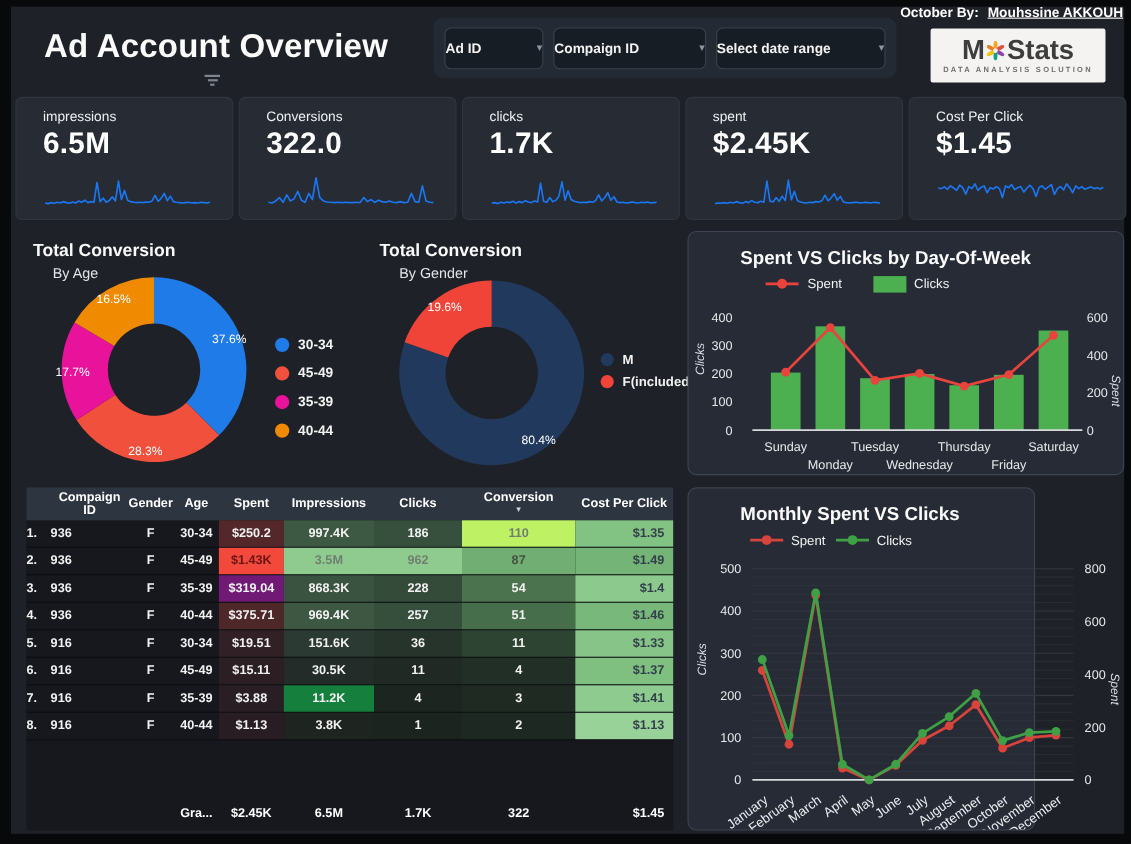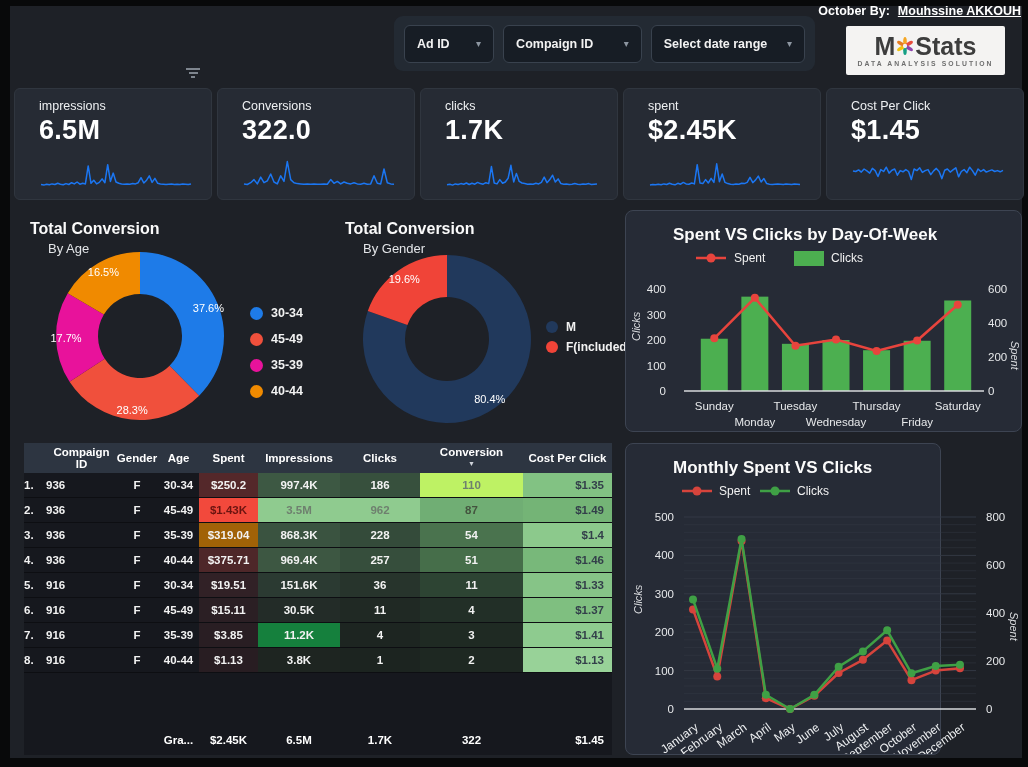--- a/index.html
+++ b/index.html
@@ -6,21 +6,21 @@
   body { background:#08090a; font-family:"Liberation Sans","DejaVu Sans",sans-serif; }
   .page { position:relative; width:1028px; height:767px; background:#08090a; overflow:hidden; }
   .canvas { position:absolute; left:10px; top:6px; width:1012px; height:752px; background:#1e2127; }
 
   .title { position:absolute; left:40px; top:26px; font-size:30px; font-weight:700; color:#fbfbfb; letter-spacing:.2px; }
   .filter-ic { position:absolute; left:185px; top:68px; width:16px; height:10px; }
   .filter-ic span { display:block; background:#7e858e; height:2px; margin:0 auto 2px auto; }
   .filter-ic span:nth-child(1){width:14px}.filter-ic span:nth-child(2){width:9px}.filter-ic span:nth-child(3){width:4px}
 
   .slicer-bar { position:absolute; left:394px; top:16px; width:421px; height:55px; background:#232a33; border-radius:9px; display:flex; align-items:center; gap:9px; padding:0 10px; }
-  .slicer { height:38px; background:#171d25; border:1px solid #39424e; border-radius:6px; color:#f2f2f2; font-size:12.5px; font-weight:700; display:flex; align-items:center; justify-content:space-between; padding:0 12px; cursor:pointer; }
+  .slicer { height:38px; background:#171d25; border:1px solid #39424e; border-radius:6px; color:#f2f2f2; font-size:12.5px; font-weight:700; display:flex; align-items:center; justify-content:space-between; padding:0 0; cursor:pointer; }
   .slicer .caret { color:#8d96a1; font-size:10px; margin-left:14px; }
 
   .created-by { position:absolute; right:7px; top:4px; color:#ffffff; font-size:12.5px; font-weight:700; }
   .created-by .name { text-decoration:underline; margin-left:8px; cursor:pointer; }
   .logo { position:absolute; left:846px; top:26px; width:159px; height:49px; background:#f4f3f2; border-radius:2px; display:flex; flex-direction:column; align-items:center; justify-content:center; }
   .logo .brand { font-size:25px; font-weight:800; color:#3d3d3d; line-height:24px; display:flex; align-items:center; }
   .logo .tagline { font-size:6.8px; letter-spacing:2.1px; color:#6e6e6e; font-weight:700; margin-top:2px; }
 
   .kpi-row { position:absolute; left:14px; top:88px; width:1010px; display:flex; gap:5px; }
   .kpi { width:198px; height:112px; background:#262b34; border:1px solid #30363f; border-radius:6px; padding:10px 0 0 24px; }
@@ -51,20 +51,21 @@
   .sort-arrow { font-size:7px; color:#cfd4da; }
 
   svg text { font-family:"Liberation Sans","DejaVu Sans",sans-serif; }
 </style>
 </head>
 <body>
 
 <div class="page">
   <div class="canvas"></div>
 
+  <div class="title">Ad Account Overview</div>
   <div class="filter-ic">
       <span></span>
       <span></span>
       <span></span>
     </div>
 
   <div class="slicer-bar" id="slicer-bar">
       <div class="slicer" style="width:92px">
         <span>Ad ID</span>
         <span class="caret">▾</span>
@@ -342,21 +343,21 @@
           <div class="cell" style="background:#8fcb8f;color:#6f806f">3.5M</div>
           <div class="cell" style="background:#8fcb8f;color:#6f806f">962</div>
           <div class="cell" style="background:#70ae74;color:#44543f">87</div>
           <div class="cell c-right" style="background:#74b476;color:#333f4a">$1.49</div>
         </div>
         <div class="trow">
           <div class="cell c-left">3.</div>
           <div class="cell c-left">936</div>
           <div class="cell">F</div>
           <div class="cell">35-39</div>
-          <div class="cell" style="background:#a16207;color:#f2f2f2">$319.04</div>
+          <div class="cell" style="background:#701a75;color:#f2f2f2">$319.04</div>
           <div class="cell" style="background:#3a5340;color:#f2f2f2">868.3K</div>
           <div class="cell" style="background:#344b3a;color:#f2f2f2">228</div>
           <div class="cell" style="background:#4a734e;color:#f2f2f2">54</div>
           <div class="cell c-right" style="background:#8cc98c;color:#333f4a">$1.4</div>
         </div>
         <div class="trow">
           <div class="cell c-left">4.</div>
           <div class="cell c-left">936</div>
           <div class="cell">F</div>
           <div class="cell">40-44</div>
@@ -386,21 +387,21 @@
           <div class="cell" style="background:#232c28;color:#f2f2f2">30.5K</div>
           <div class="cell" style="background:#202924;color:#f2f2f2">11</div>
           <div class="cell" style="background:#222f27;color:#f2f2f2">4</div>
           <div class="cell c-right" style="background:#7fbf80;color:#333f4a">$1.37</div>
         </div>
         <div class="trow">
           <div class="cell c-left">7.</div>
           <div class="cell c-left">916</div>
           <div class="cell">F</div>
           <div class="cell">35-39</div>
-          <div class="cell" style="background:#291e23;color:#f2f2f2">$3.85</div>
+          <div class="cell" style="background:#291e23;color:#f2f2f2">$3.88</div>
           <div class="cell" style="background:#15803d;color:#f2f2f2">11.2K</div>
           <div class="cell" style="background:#1d2521;color:#f2f2f2">4</div>
           <div class="cell" style="background:#1f2a23;color:#f2f2f2">3</div>
           <div class="cell c-right" style="background:#8ecb8f;color:#333f4a">$1.41</div>
         </div>
         <div class="trow">
           <div class="cell c-left">8.</div>
           <div class="cell c-left">916</div>
           <div class="cell">F</div>
           <div class="cell">40-44</div>

